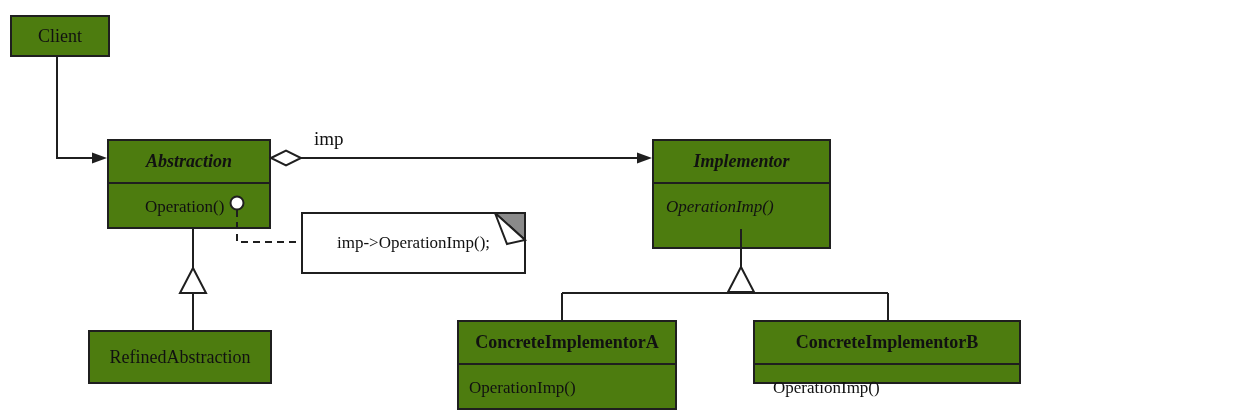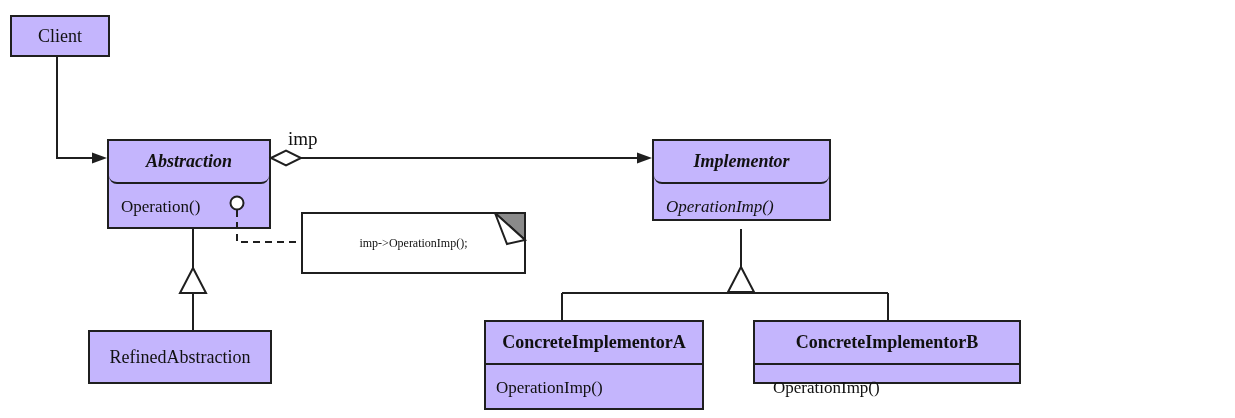--- a/index.html
+++ b/index.html
@@ -18,35 +18,35 @@
   }
   .layer-svg {
     position: absolute;
     left: 0; top: 0;
     z-index: 2;
     pointer-events: none;
   }
   .uml-class {
     position: absolute;
     box-sizing: border-box;
-    background: #c4b5fd;
+    background: #4d7c0f;
     border: 2px solid #1f1f1f;
     z-index: 1;
   }
   .uml-title {
     box-sizing: border-box;
     height: 43px;
     border-bottom: 2px solid #1f1f1f;
     display: flex;
     align-items: center;
     justify-content: center;
     font-size: 18px;
     font-weight: bold;
   }
-  .uml-title.abstract { font-style: italic; border-radius: 8px; }
+  .uml-title.abstract { font-style: italic; }
   .uml-title.plain-title {
     border-bottom: none;
     font-weight: normal;
     height: 100%;
   }
   .uml-method {
     box-sizing: border-box;
     display: flex;
     align-items: center;
     font-size: 17px;
@@ -59,21 +59,21 @@
     white-space: nowrap;
   }
   .note-text {
     position: absolute;
     left: 302px; top: 213px;
     width: 223px; height: 60px;
     z-index: 3;
     display: flex;
     align-items: center;
     justify-content: center;
-    font-size: 12px;
+    font-size: 17px;
     white-space: nowrap;
   }
   .watermark {
     position: absolute;
     right: 8px;
     top: 387px;
     z-index: 3;
     font-family: "Liberation Sans", "DejaVu Sans", sans-serif;
     font-size: 15px;
     color: #c8c8c8;
@@ -84,33 +84,33 @@
 <body>
 
 <div class="canvas">
 
   <div class="uml-class" style="left:10px; top:15px; width:100px; height:42px;">
     <div class="uml-title plain-title">Client</div>
   </div>
 
   <div class="uml-class" style="left:107px; top:139px; width:164px; height:90px;">
     <div class="uml-title abstract">Abstraction</div>
-    <div class="uml-method" style="height:45px; padding-left:12px;">Operation()</div>
+    <div class="uml-method" style="height:45px; padding-left:36px;">Operation()</div>
   </div>
 
-  <div class="uml-class" style="left:652px; top:139px; width:179px; height:82px;">
+  <div class="uml-class" style="left:652px; top:139px; width:179px; height:110px;">
     <div class="uml-title abstract">Implementor</div>
     <div class="uml-method abstract" style="height:45px; padding-left:12px;">OperationImp()</div>
   </div>
 
   <div class="uml-class" style="left:88px; top:330px; width:184px; height:54px;">
     <div class="uml-title plain-title">RefinedAbstraction</div>
   </div>
 
-  <div class="uml-class" style="left:457px; top:320px; width:220px; height:90px;margin-left:27px;">
+  <div class="uml-class" style="left:457px; top:320px; width:220px; height:90px;">
     <div class="uml-title">ConcreteImplementorA</div>
     <div class="uml-method" style="height:45px; padding-left:10px;">OperationImp()</div>
   </div>
 
   <div class="uml-class" style="left:753px; top:320px; width:268px; height:64px;">
     <div class="uml-title">ConcreteImplementorB</div>
     <div class="uml-method" style="height:45px; padding-left:18px;">OperationImp()</div>
   </div>
 
   <svg class="layer-svg" width="1235" height="418" viewBox="0 0 1235 418">
@@ -135,18 +135,18 @@
 
       <path d="M237,210 L237,242 L302,242" stroke-dasharray="7,5"></path>
       <circle cx="237" cy="203" r="6.5" fill="#ffffff"></circle>
 
       <polygon points="302,213 495,213 525,240 525,273 302,273" fill="#ffffff"></polygon>
       <polygon points="495,213 525,213 525,240" fill="#8a8a8a"></polygon>
       <polygon points="495,213 507,244 525,240" fill="#ffffff"></polygon>
     </g>
   </svg>
 
-  <div class="floating-label" style="left:288px; top:128px;">imp</div>
+  <div class="floating-label" style="left:314px; top:128px;">imp</div>
 
   <div class="note-text">imp-&gt;OperationImp();</div>
 
 
 </div>
 
 </body></html>

